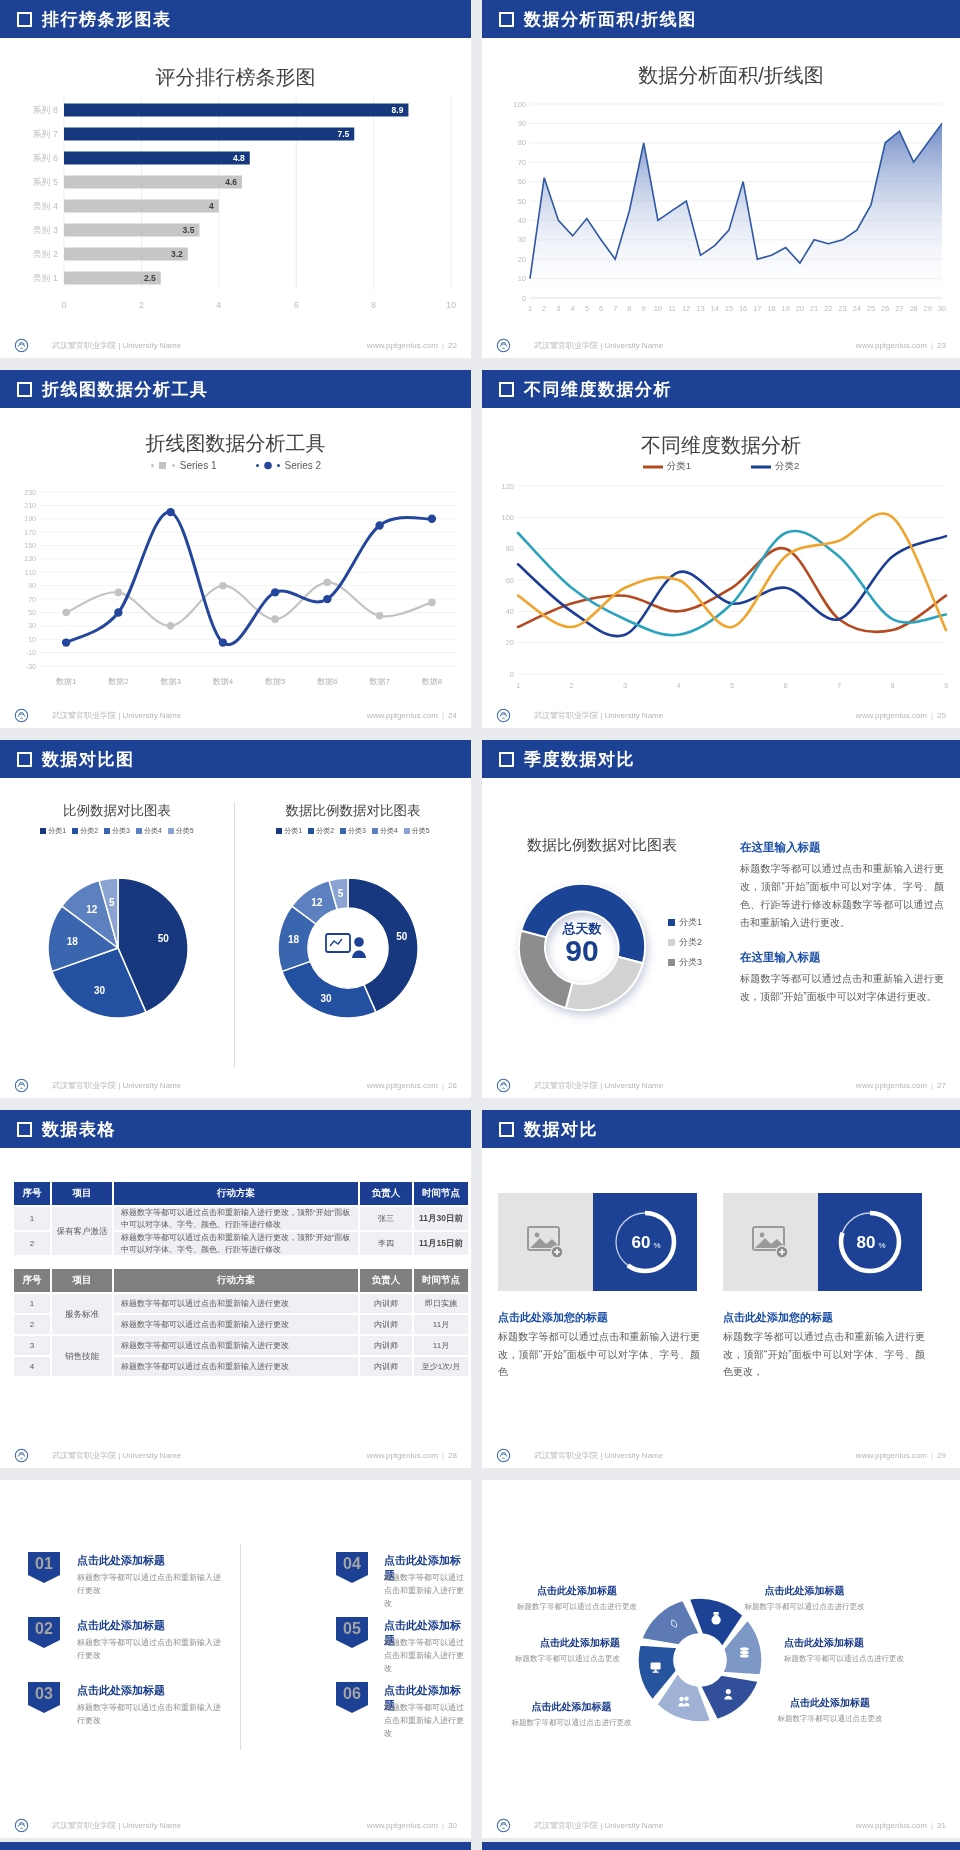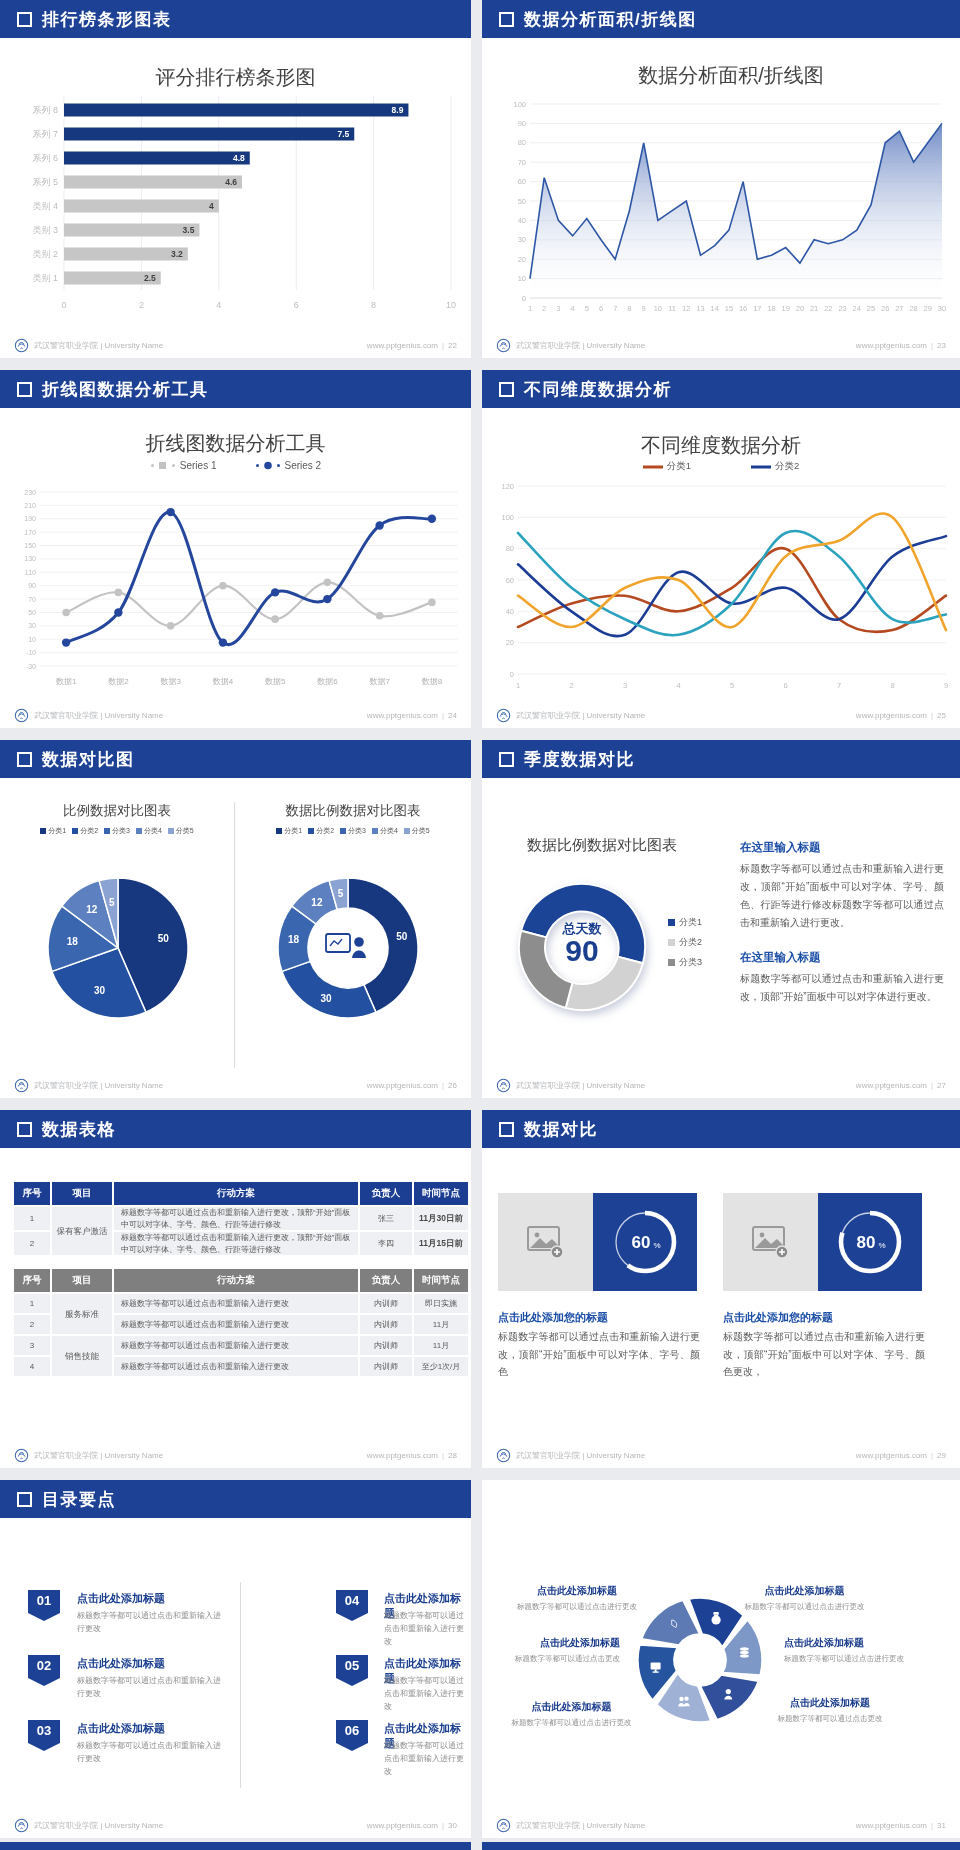--- a/index.html
+++ b/index.html
@@ -5,36 +5,36 @@
   html,body{margin:0;padding:0;background:#e9ebef;font-family:"Liberation Sans","DejaVu Sans",sans-serif;}
   #canvas{position:relative;width:960px;height:1850px;background:#e9ebef;overflow:hidden;}
   .slide{position:absolute;height:358px;background:#ffffff;display:flex;flex-direction:column;}
   .col-l{left:0;width:471px;}
   .col-r{left:482px;width:478px;}
   .sl-head{flex:none;height:38px;background:#1c4195;display:flex;align-items:center;gap:10px;padding:0 0 0 17px;}
   .sq-ico{width:11px;height:11px;border:2.5px solid #fff;flex:none;}
   .sl-title{color:#fff;font-size:17px;font-weight:bold;letter-spacing:1.5px;}
   .sl-body{position:relative;flex:1;overflow:hidden;}
   .sl-foot{flex:none;height:25px;display:flex;align-items:center;justify-content:space-between;padding:0 14px;color:#b5b7ba;font-size:8px;}
-  .foot-left{display:flex;align-items:center;gap:5px;}
+  .foot-left{display:flex;align-items:center;gap:23px;}
   .foot-right{display:flex;align-items:center;gap:4px;}
   .chart-title{position:absolute;text-align:center;font-size:20px;color:#424242;}
   .legend-row{position:absolute;display:flex;justify-content:center;align-items:center;}
   .lg-item{display:flex;align-items:center;gap:4px;color:#5a5a5a;}
   .blk-h{position:absolute;font-weight:bold;color:#1b4ea6;font-size:11.5px;}
   .blk-p{position:absolute;color:#595959;font-size:10px;line-height:1.8;text-align:justify;}
   .dtable{border-collapse:separate;border-spacing:2px;table-layout:fixed;width:446px;}
   .dtable th{color:#fff;font-size:9.5px;font-weight:bold;padding:5px 2px;margin-top:8px;}
   .dtable.blue th{background:#1b3e92;}
   .dtable.gray th{background:#7f7f7f;}
   .dtable td{background:#eef0f3;color:#595959;font-size:8px;text-align:center;vertical-align:middle;padding:4px 3px;}
   .dtable td.plan{text-align:left;padding:0 7px;line-height:1.45;}
   .dtable td.grp{font-size:8.5px;line-height:1.5;}
   .dtable.blue td.time{font-weight:bold;color:#4a4a4a;font-size:8.5px;}
-  .badge{position:absolute;width:32px;height:31px;background:#1c4195;color:#ffffff;font-size:13px;font-weight:bold;
+  .badge{position:absolute;width:32px;height:31px;background:#1c4195;color:#a3a3a3;font-size:16px;font-weight:bold;
          display:flex;justify-content:center;padding-top:3px;box-sizing:border-box;
          clip-path:polygon(0 0,100% 0,100% 74%,50% 100%,0 74%);}
   .toc-h{position:absolute;font-size:11px;font-weight:bold;color:#1b3f8f;}
   .toc-p{position:absolute;font-size:8px;color:#8a8a8a;line-height:1.65;}
   .risk-h{font-size:10px;font-weight:bold;color:#1a3c8c;margin:0 0 3px 0;}
   .risk-p{font-size:7.5px;color:#909090;line-height:1.5;margin:0;}
   .risk-blk{position:absolute;}
   .vdiv{position:absolute;width:1px;background:#dcdcdc;}
   .peek{position:absolute;top:1842px;height:8px;background:#1c4195;}
   .center-num{position:absolute;text-align:center;color:#1b3f8f;}
@@ -684,24 +684,20 @@
           <div class="foot-right">
             <span>www.pptgenius.com</span>
             <span style="color: rgb(208, 208, 208);">|</span>
             <span>29</span>
           </div>
         </div>
     </div>
   </div>
 
   <div class="slide col-l" style="top:1480px;">
-    <div class="sl-head">
-        <span class="sq-ico"></span>
-      <span class="sl-title">目录要点</span>
-      </div>
     <div class="sl-body" id="s9body">
       <div class="vdiv" style="left:240px;top:64px;height:206px;"></div>
     <div class="badge" style="left: 28px; top: 72px;">01</div>
         <div class="toc-h" style="left: 77px; top: 73px;">点击此处添加标题</div>
         <div class="toc-p" style="left: 77px; top: 91px; width: 150px;">标题数字等都可以通过点击和重新输入进行更改</div>
         <div class="badge" style="left: 28px; top: 137px;">02</div>
         <div class="toc-h" style="left: 77px; top: 138px;">点击此处添加标题</div>
         <div class="toc-p" style="left: 77px; top: 156px; width: 150px;">标题数字等都可以通过点击和重新输入进行更改</div>
         <div class="badge" style="left: 28px; top: 202px;">03</div>
         <div class="toc-h" style="left: 77px; top: 203px;">点击此处添加标题</div>

